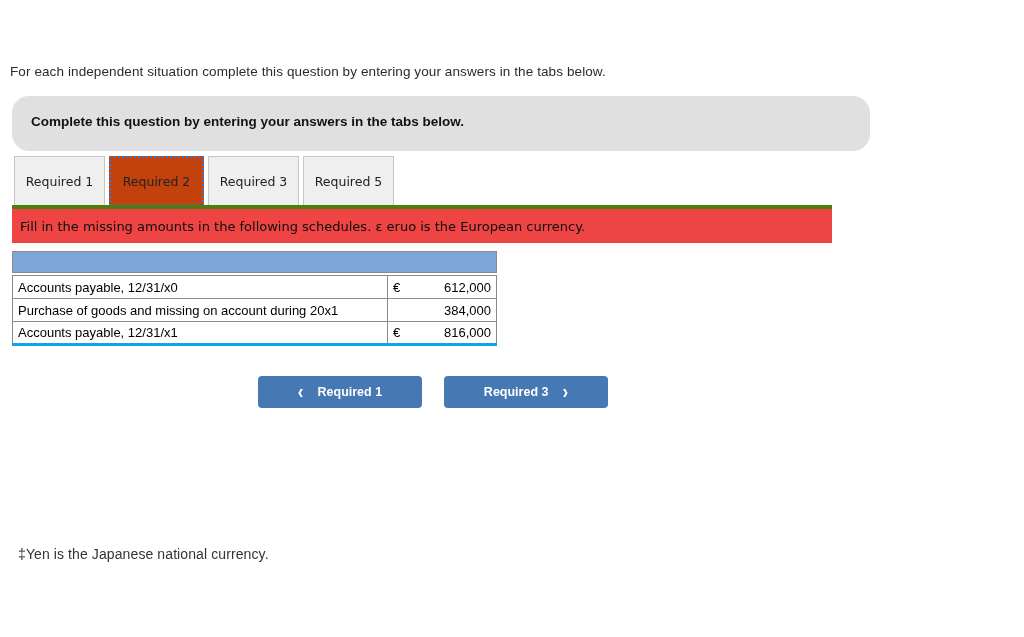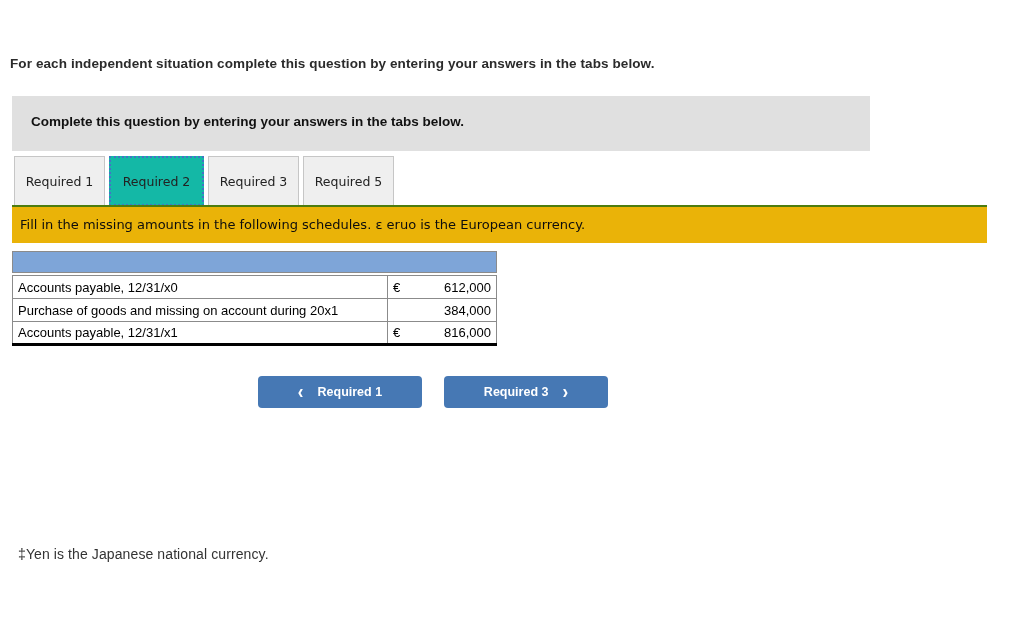--- a/index.html
+++ b/index.html
@@ -2,57 +2,57 @@
 <html><head>
 <meta charset="utf-8">
 <style>
   * { margin:0; padding:0; box-sizing:border-box; }
   html,body { background:#ffffff; }
   body { font-family:"Liberation Sans", sans-serif; }
   .screen {
     position:relative; width:1024px; height:637px; background:#ffffff; overflow:hidden;
   }
   .intro {
-    position:absolute; left:10px; top:56px; font-size:13.5px; color:#2b2b2b;
+    position:absolute; left:10px; top:64px; font-size:13.5px; color:#2b2b2b;
     letter-spacing:0.1px;
-    font-weight:bold;
   }
   .panel {
     position:absolute; left:12px; top:96px; width:858px; height:55px;
     background:#e0e0e0;
+    border-radius:17px;
   }
   .panel-title {
     padding:18px 0 0 19px; font-size:13.5px; font-weight:bold; color:#111111;
   }
   .tabs {
     position:absolute; left:14px; top:156px; height:50px; display:flex; gap:4px;
   }
   .tab {
     width:91px; height:50px; background:#efefef; border:1px solid #c6c6c6;
     display:flex; align-items:center; justify-content:center;
     font-family:"DejaVu Sans", sans-serif; font-size:12.5px; color:#222222;
     cursor:pointer;
   }
   .tab.active {
-    width:95px; background:#14b8a6; border:2px dotted #4473c5;
+    width:95px; background:#c2410c; border:2px dotted #4473c5;
   }
   .instruction {
-    position:absolute; left:12px; top:205px; width:975px; height:38px;
-    background:#eab308; border-top:2px solid #4d7c0f;
+    position:absolute; left:12px; top:205px; width:820px; height:38px;
+    background:#ef4444; border-top:4px solid #4d7c0f;
     font-family:"DejaVu Sans", sans-serif; font-size:13px; color:#0d0d0d;
     padding:10px 0 0 8px;
   }
   .tbl-header {
     position:absolute; left:12px; top:251px; width:485px; height:22px;
     background:#7ea5d8; border:1px solid #8b8b8b;
   }
   table.schedule {
     position:absolute; left:12px; top:275px; width:485px;
     border-collapse:collapse; font-size:13px; color:#000000;
-    border-bottom:3px solid #000000;
+    border-bottom:3px solid #0ea5e9;
   }
   table.schedule td {
     border:1px solid #8b8b8b; height:23px; background:#ffffff;
   }
   td.row-label { width:376px; padding-left:5px; }
   td.row-value { width:109px; padding:0; }
   .val-wrap {
     display:flex; justify-content:space-between; align-items:center; padding:0 5px; height:100%;
   }
   td.input-cell {

